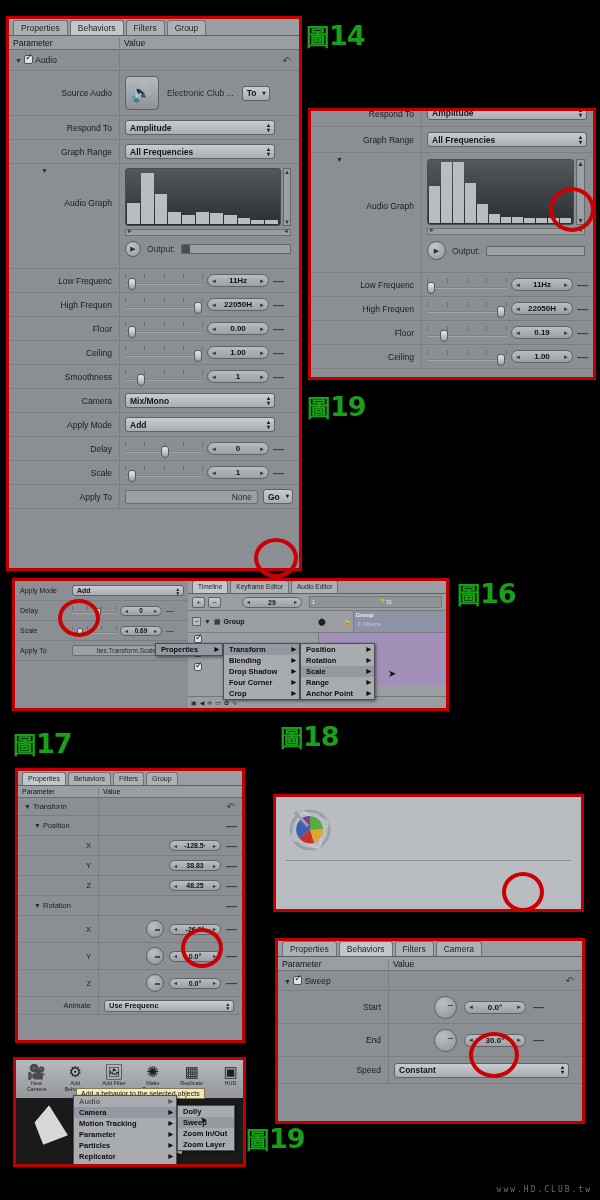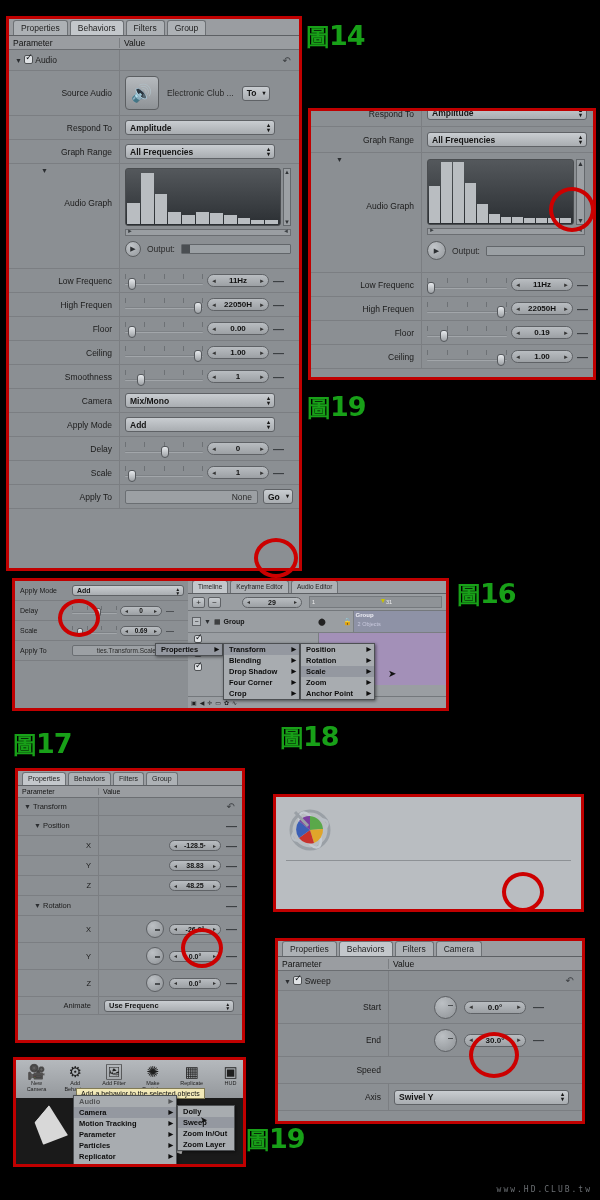--- a/index.html
+++ b/index.html
@@ -716,21 +716,21 @@
       <span>Crop</span><span class="sub">▶</span></div>
   </div>
   <div class="menu" style="left:285px; top:62px; width:75px;">
     <div class="mi">
       <span>Position</span><span class="sub">▶</span></div>
     <div class="mi">
       <span>Rotation</span><span class="sub">▶</span></div>
     <div class="mi hl">
       <span>Scale</span><span class="sub">▶</span></div>
     <div class="mi">
-      <span>Zoom</span><span class="sub">▶</span></div>
+      <span>Range</span><span class="sub">▶</span></div>
     <div class="mi">
       <span>Anchor Point</span><span class="sub">▶</span></div>
   </div>
   <div style="position:absolute;left:373px;top:87px;font-size:10px;color:#111;">➤</div>
 </div>
 <div class="circ" style="left:58px; top:599px; width:42px; height:38px;"></div>
 
 <div class="panel" style="left:15px; top:768px; width:230px; height:275px;">
   <div class="tabbar" style="height:15px;">
     <div class="tab active" style="font-size:7px;padding:1px 5px;">Properties</div>
@@ -914,26 +914,23 @@
       <div class="stepper">
         <span class="ar">◄</span>
           <span class="v">30.0°</span>
           <span class="ar">►</span>
       </div>
       <span class="minus">—</span>
     </div>
   </div>
   <div class="row" style="min-height:27px;">
     <div class="rlabel">Speed</div>
-  </div>
-  <div class="row" style="min-height:27px;">
-    <div class="rlabel">Axis</div>
     <div class="rval">
         <div class="popup" style="max-width:175px;">
-      <span>Swivel Y</span>
+      <span>Constant</span>
           <span class="arrows">▴<br>▾</span>
         </div>
       </div>
   </div>
 </div>
 <div class="circ" style="left:469px; top:1032px; width:50px; height:46px;"></div>
 
 <div class="panel" style="left:13px; top:1057px; width:233px; height:110px; background:#2a2a2a;">
   <div class="tbar">
     <div class="tbitem">

